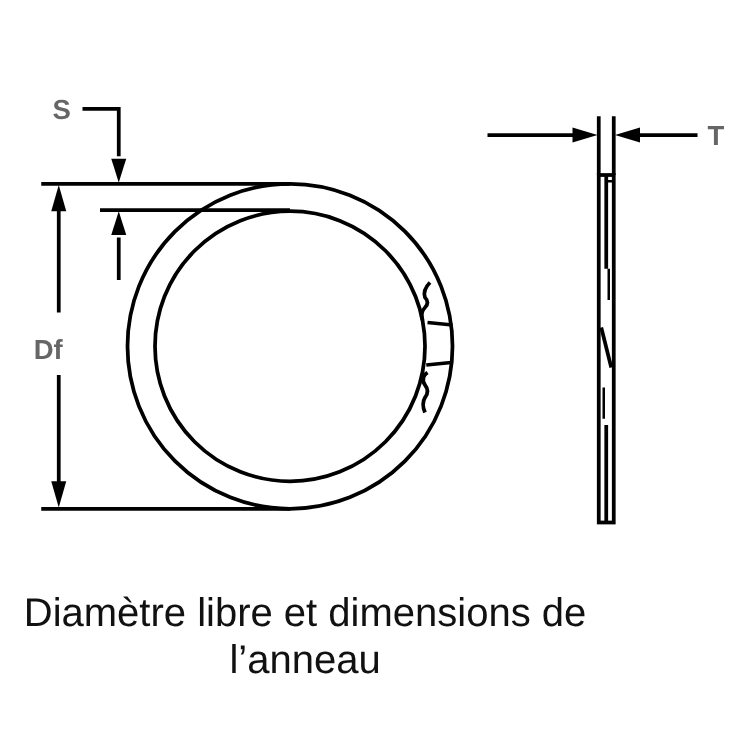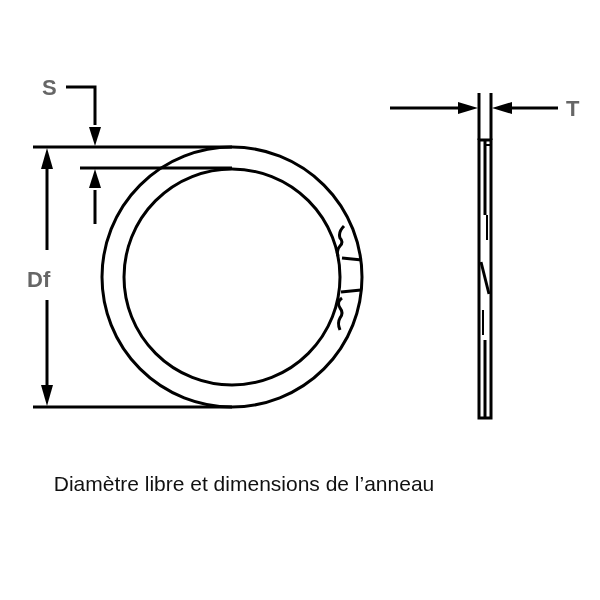--- a/index.html
+++ b/index.html
@@ -1,19 +1,19 @@
 <!DOCTYPE html>
 <html><head>
 <meta charset="utf-8">
 <style>
   html, body { margin:0; padding:0; background:#ffffff; }
   body { width:600px; height:600px; position:relative; overflow:hidden; font-family:"Liberation Sans", sans-serif; }
   svg { position:absolute; left:0; top:0; }
   .lbl { position:absolute; font-family:"Liberation Sans", sans-serif; font-weight:bold; color:#666666; font-size:22px; line-height:1; }
-  .caption { position:absolute; left:0; width:488px; top:472px; text-align:center; font-family:"Liberation Sans", sans-serif; font-size:21px; color:#111111; }
+  .caption { position:absolute; left:0; width:488px; top:472px; text-align:center; font-family:"Liberation Sans", sans-serif; font-size:32px; color:#111111; }
 </style>
 </head>
 <body>
 
 <svg width="600" height="600" viewBox="0 0 600 600">
 
   <g fill="none" stroke="#000" stroke-width="3">
     <circle cx="232" cy="277" r="130"></circle>
     <circle cx="232" cy="277" r="108"></circle>
 

